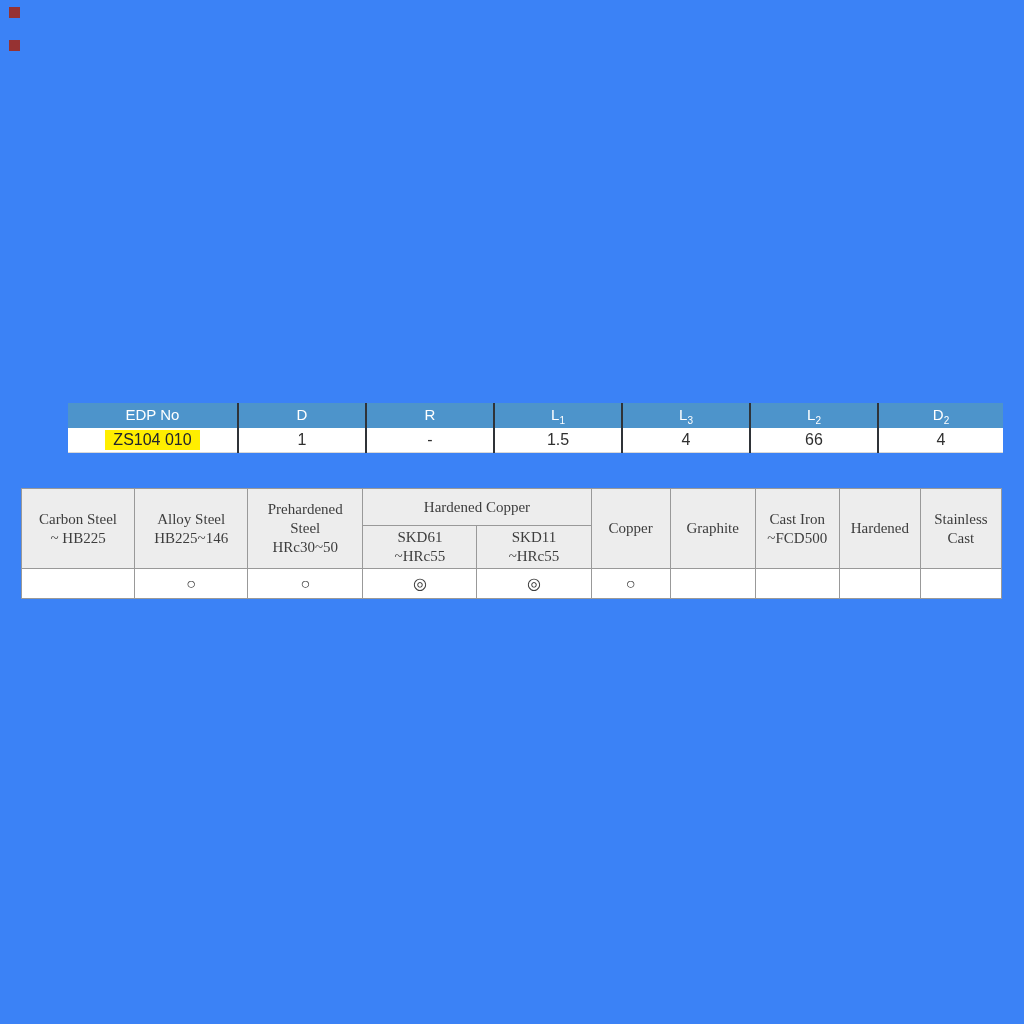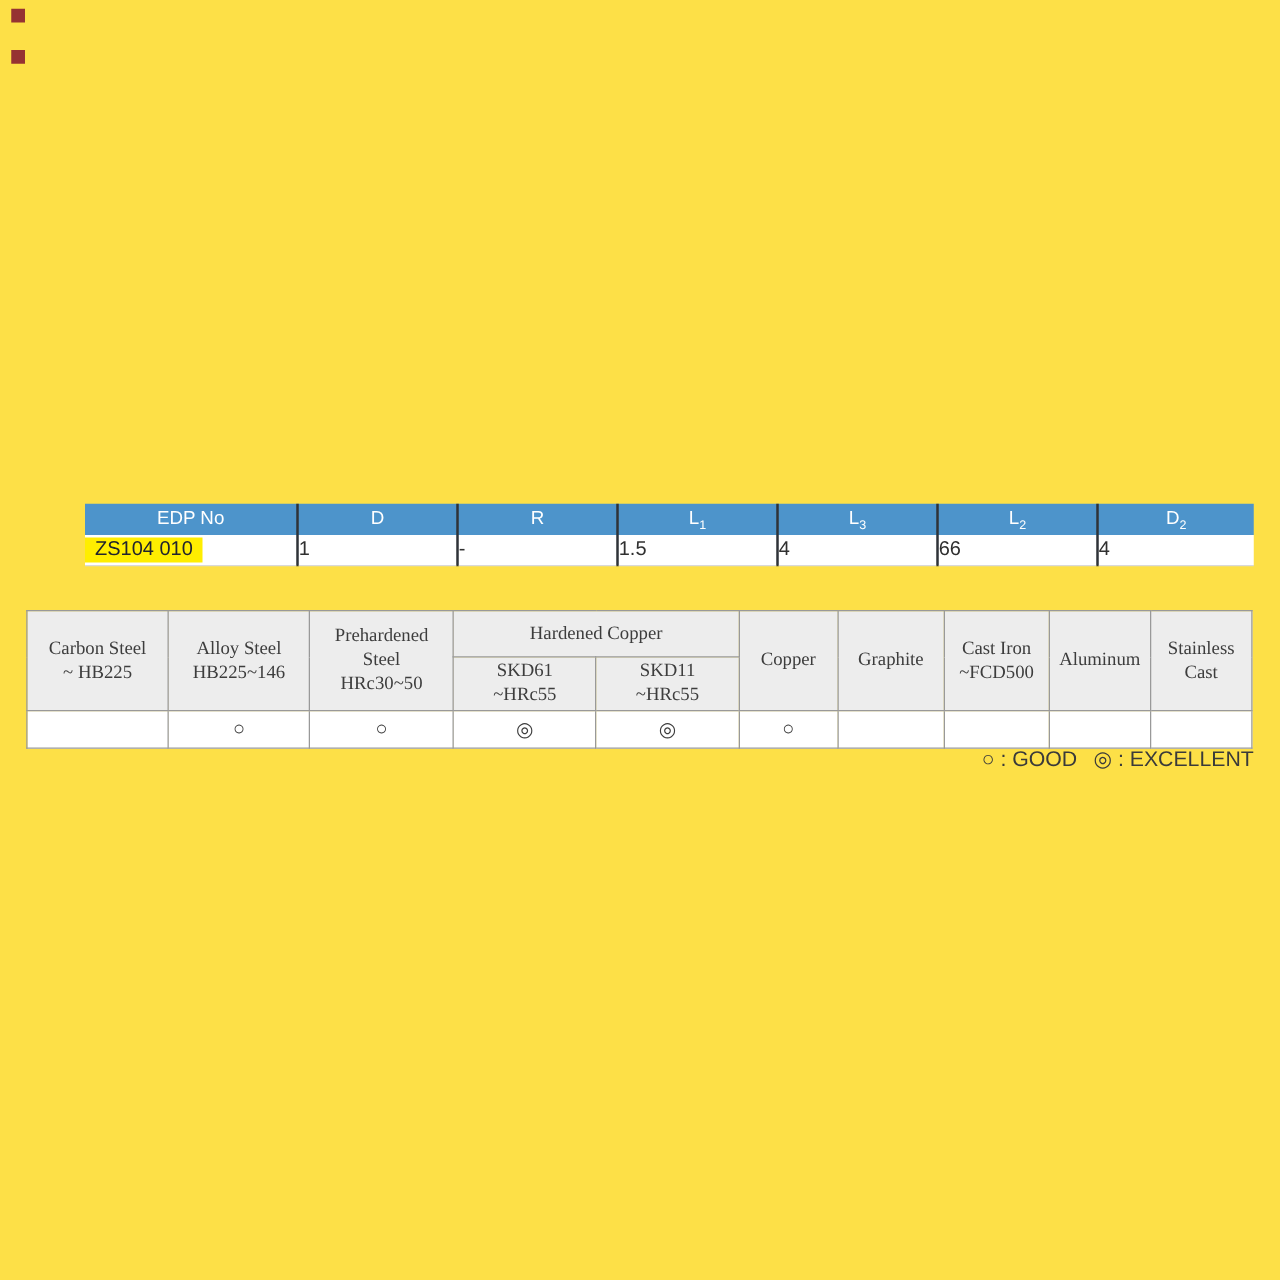--- a/index.html
+++ b/index.html
@@ -12,21 +12,21 @@
     --text-dark: #303030;
     --sep-dark: #2f3338;
     --row-border-light: #d9d9d9;
   }
   * { box-sizing: border-box; }
   html, body { margin: 0; padding: 0; background: #ffffff; }
   .page {
     position: relative;
     width: 1024px;
     height: 1024px;
-    background: #fde047;
+    background: #3b82f6;
     font-family: "Liberation Sans", "DejaVu Sans", sans-serif;
     color: var(--text-dark);
     overflow: hidden;
   }
 
   
   .marker { position: absolute; left: 9px; width: 11px; height: 11px; background: var(--marker-red); }
   .marker-top { top: 7px; }
   .marker-bottom { top: 40px; }
 
@@ -46,20 +46,21 @@
     font-weight: normal;
     height: 25px;
     padding: 0;
     text-align: center;
     vertical-align: middle;
   }
   .spec-table th sub { font-size: 10px; }
   .spec-table td {
     font-size: 16px;
     color: var(--text-dark);
+    text-align: center;
     vertical-align: middle;
     height: 24px;
     padding: 0;
     border-bottom: 1px solid var(--row-border-light);
     background: #ffffff;
   }
   .spec-table th:not(:last-child),
   .spec-table td:not(:last-child) { border-right: 2px solid var(--sep-dark); }
   .hl {
     display: inline-block;
@@ -190,21 +191,21 @@
         <th rowspan="2">Alloy Steel
 HB225~146</th>
         <th rowspan="2">Prehardened
 Steel
 HRc30~50</th>
         <th colspan="2">Hardened Copper</th>
         <th rowspan="2">Copper</th>
         <th rowspan="2">Graphite</th>
         <th rowspan="2">Cast Iron
 ~FCD500</th>
-        <th rowspan="2">Aluminum</th>
+        <th rowspan="2">Hardened</th>
         <th rowspan="2">Stainless
 Cast</th>
       </tr>
       <tr class="h2">
         <th>SKD61
 ~HRc55</th>
         <th>SKD11
 ~HRc55</th>
       </tr>
     </thead>
@@ -217,17 +218,14 @@
         <td>◎</td>
         <td>○</td>
         <td></td>
         <td></td>
         <td></td>
         <td></td>
       </tr>
     </tbody>
   </table>
 
-  <div class="legend">
-    <span class="lg-good">○ : GOOD</span><span class="lg-excellent">◎ : EXCELLENT</span>
-  </div>
 
 </div>
 
 </body></html>

